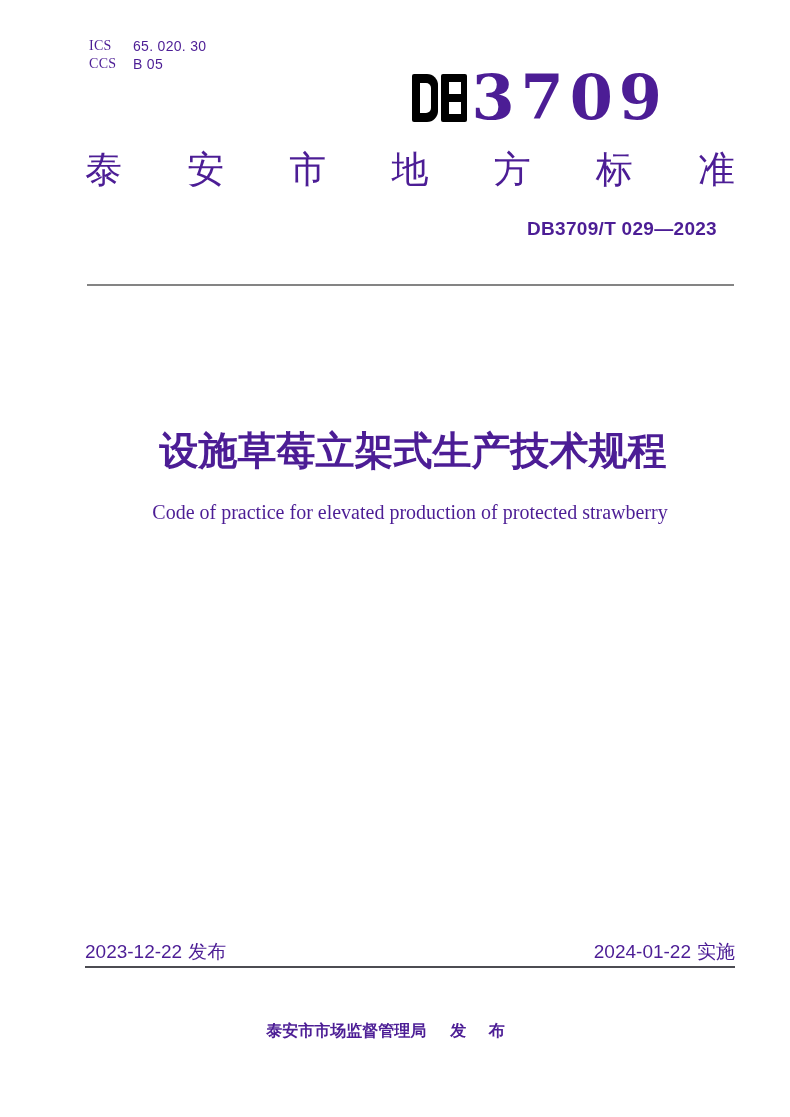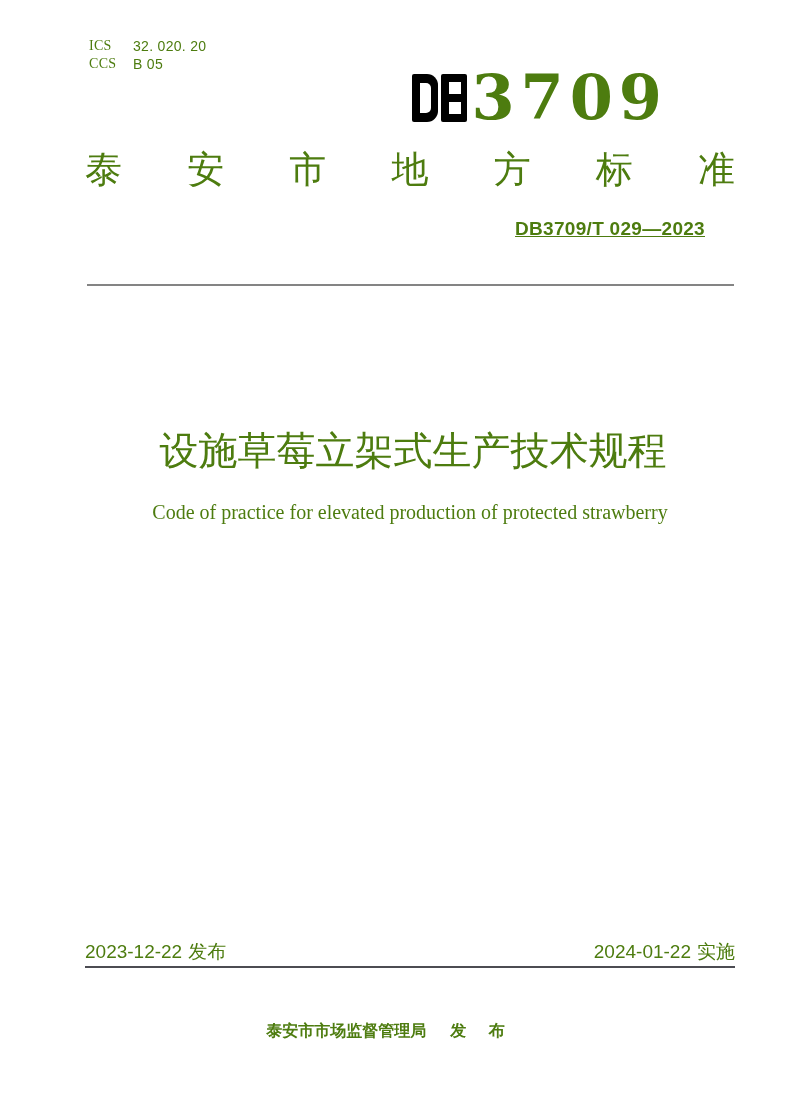--- a/index.html
+++ b/index.html
@@ -1,21 +1,21 @@
 <!DOCTYPE html>
 <html><head>
 <meta charset="utf-8">
 <style>
   html, body { margin:0; padding:0; background:#ffffff; }
   .page {
     position:relative;
     width:790px; height:1117px;
     margin:0 auto;
     background:#ffffff;
-    color:#4d7c0f;
+    color:#4c1d95;
     font-family:"Liberation Sans","DejaVu Sans",sans-serif;
     overflow:hidden;
   }
   .sr-only {
     position:absolute; width:1px; height:1px; overflow:hidden;
     clip:rect(0 0 0 0); white-space:nowrap;
   }
 
   
   .code-block { position:absolute; top:37px; left:89px; }
@@ -44,32 +44,32 @@
 
   
   .type-row {
     position:absolute; top:151px; left:85px; width:650px;
     display:flex; justify-content:space-between;
     font-size:37px; line-height:38px; font-weight:400;
   }
 
   
   .std-number {
-    position:absolute; top:217px; right:85px;
-    font-size:19px; line-height:23px; font-weight:bold; letter-spacing:0.3px;text-decoration:underline;
+    position:absolute; top:217px; right:73px;
+    font-size:19px; line-height:23px; font-weight:bold; letter-spacing:0.3px;
   }
 
   .rule-top {
     position:absolute; top:284px; left:87px; width:647px; height:2px;
     background:#848484;
   }
 
   .title-cn {
     position:absolute; top:430px; left:88px; width:650px;
-    text-align:center; font-size:39px; line-height:42px; font-weight:normal;
+    text-align:center; font-size:39px; line-height:42px; font-weight:bold;
   }
   .title-en {
     position:absolute; top:500px; left:85px; width:650px;
     text-align:center;
     font-family:"Liberation Serif","DejaVu Serif",serif;
     font-size:20px; line-height:24px;
   }
 
   
   .dates-row {
@@ -93,21 +93,21 @@
   .publish-action { letter-spacing:9px; white-space:pre;text-align:center; }
 </style>
 </head>
 <body>
 
 <div class="page">
 
   <div class="code-block">
     <div class="code-line">
       <span class="code-label">ICS</span>
-      <span class="code-value">32. 020. 20</span>
+      <span class="code-value">65. 020. 30</span>
     </div>
     <div class="code-line">
       <span class="code-label">CCS</span>
       <span class="code-value">B 05</span>
     </div>
   </div>
 
   <div class="logo">
     <span class="sr-only">DB</span>
     <span class="glyph glyph-d"></span>

